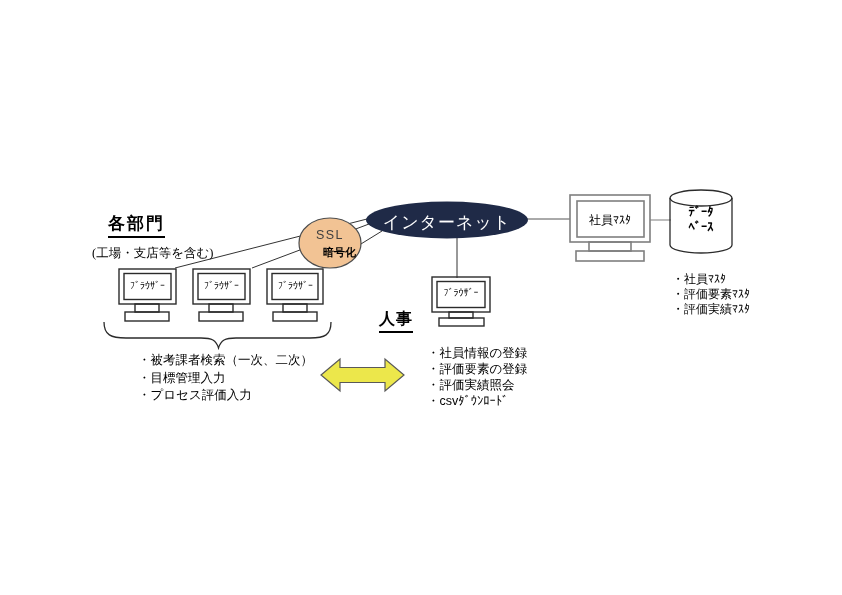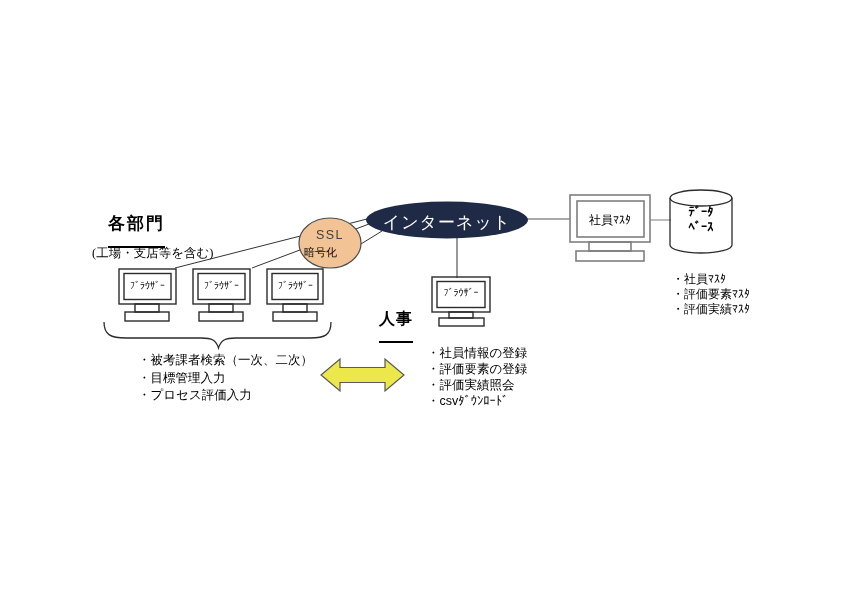--- a/index.html
+++ b/index.html
@@ -5,34 +5,34 @@
   html,body{margin:0;padding:0;background:#fff;}
   #stage{
     position:relative;width:842px;height:595px;background:#ffffff;
     overflow:hidden;
     font-family:"Liberation Sans","DejaVu Sans",sans-serif;
     color:#000;
   }
   #shapes{position:absolute;left:0;top:0;}
   .txt{position:absolute;white-space:nowrap;}
   .serif{font-family:"Liberation Serif","DejaVu Serif",serif;}
-  .heading{font-weight:bold;border-bottom:2px solid #000;padding-bottom:11px;text-align:center;}
+  .heading{font-weight:bold;border-bottom:2px solid #000;padding-bottom:1px;text-align:center;}
   .dept-heading{left:108px;top:212px;font-size:17px;letter-spacing:2px;}
   .dept-note{left:92px;top:245px;font-size:12.5px;}
   .hr-heading{left:379px;top:281px;font-size:16px;letter-spacing:1px;margin-top:28px;}
   .mon-label{font-size:10px;text-align:center;}
   .mon-label.m1{left:120px;top:280px;width:55px;}
   .mon-label.m2{left:194px;top:280px;width:55px;}
   .mon-label.m3{left:268px;top:280px;width:55px;}
   .mon-label.hr{left:434px;top:287px;width:54px;}
   .server-label{left:578px;top:212px;width:64px;font-size:12px;text-align:center;}
   .db-label{left:672px;top:206px;width:58px;font-size:12.5px;font-weight:bold;text-align:center;line-height:15px;white-space:normal;font-family:Liberation Mono, monospace;}
   .internet-label{left:366px;top:211px;width:162px;font-size:17px;font-weight:normal;color:#fff;text-align:center;letter-spacing:1px;}
   .ssl-top{left:304px;top:228px;width:52px;font-size:12.5px;color:#404040;text-align:center;letter-spacing:1.5px;}
-  .ssl-bottom{left:304px;top:245px;width:52px;font-size:11px;font-weight:normal;text-align:left;}
+  .ssl-bottom{left:304px;top:245px;width:52px;font-size:11px;font-weight:bold;text-align:right;}
   .list{font-size:12.5px;}
   .dept-list{left:138px;top:352px;line-height:17.5px;}
   .hr-list{left:427px;top:345px;line-height:16px;}
   .db-list{left:672px;top:272px;line-height:15px;font-size:12px;}
 </style>
 </head>
 <body>
 
 <div id="stage">
 

